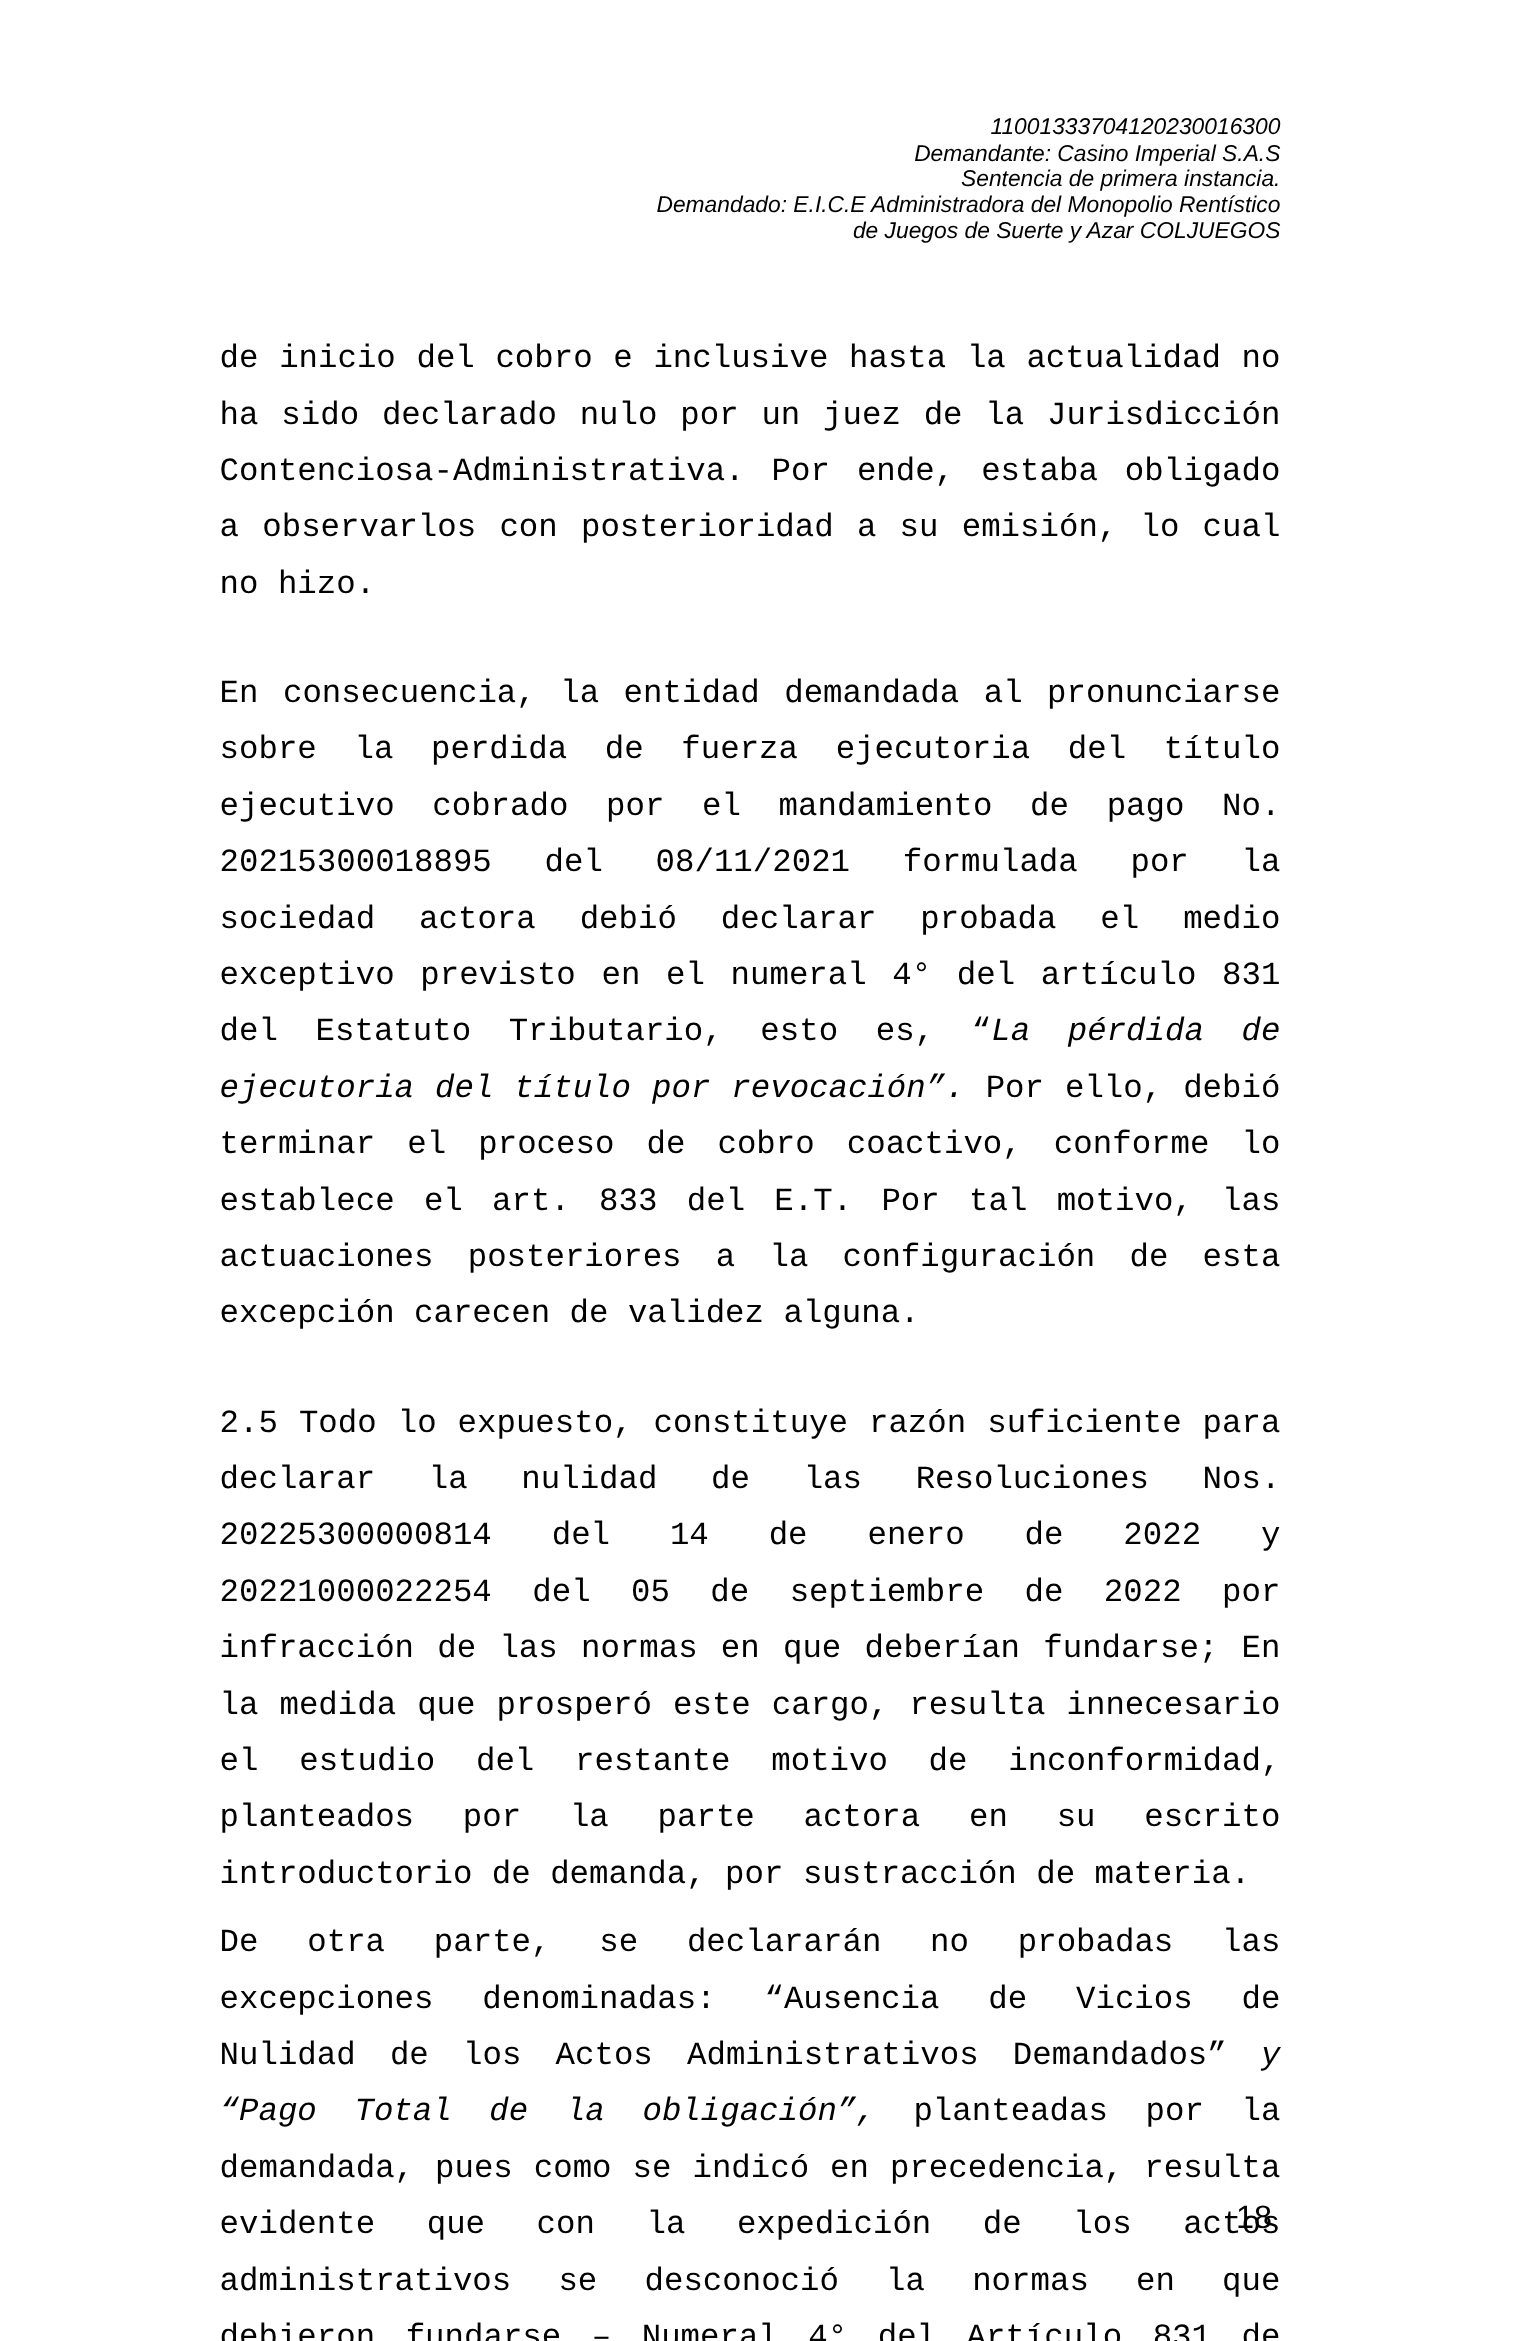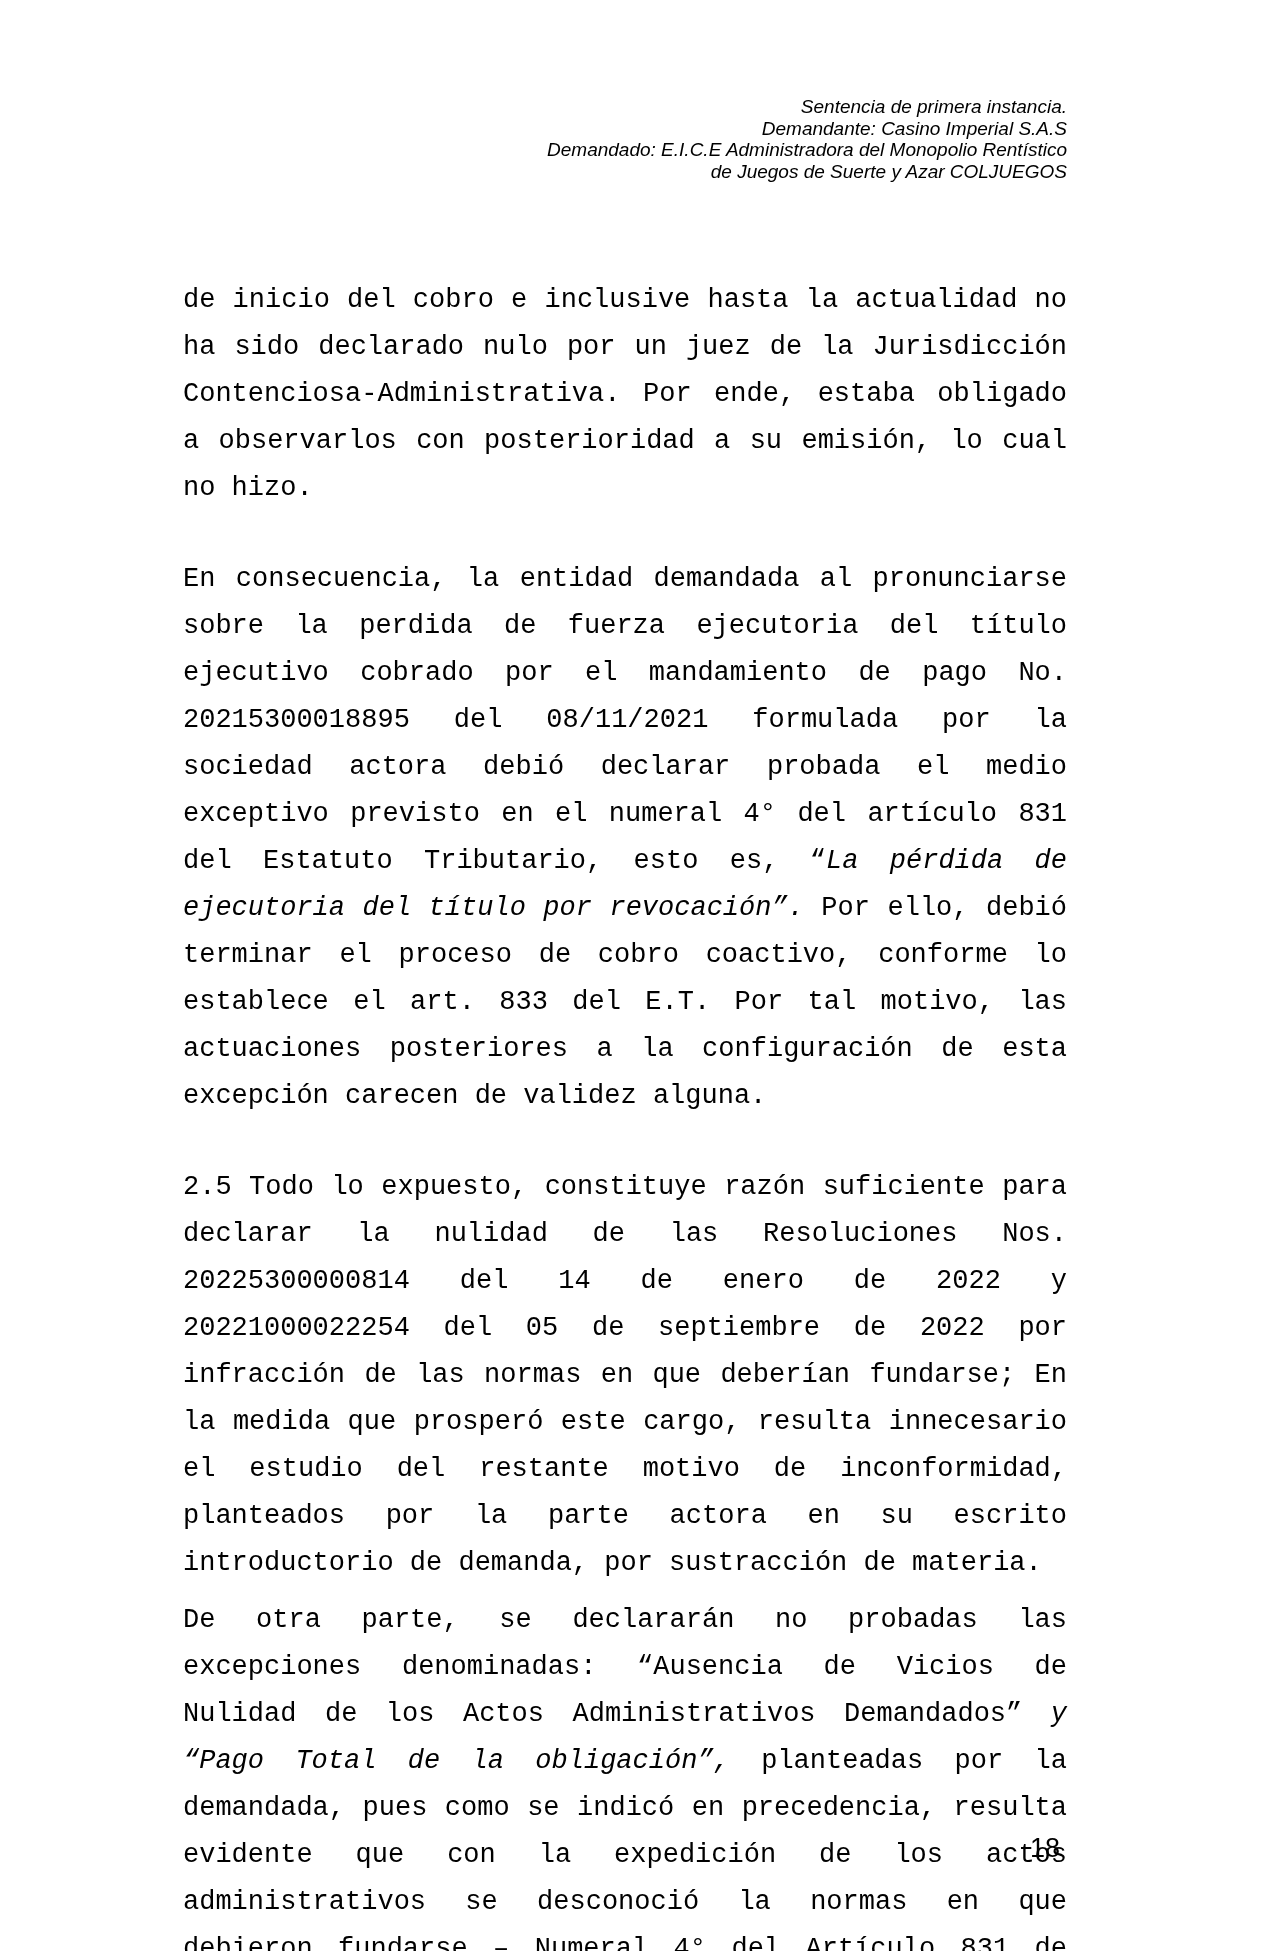--- a/index.html
+++ b/index.html
@@ -44,22 +44,23 @@
     right: 216px;
     font-size: 27px;
     line-height: 30px;
   }
 </style>
 </head>
 <body>
 
 <div class="page">
   <div class="case-header" id="header-block">
+      <div>11001333704120230016300</div>
+      <div>Demandante: Casino Imperial S.A.S</div>
       <div>Sentencia de primera instancia.</div>
-      <div>Demandante: Casino Imperial S.A.S</div>
       <div>Demandado: E.I.C.E Administradora del Monopolio Rentístico</div>
       <div>de Juegos de Suerte y Azar COLJUEGOS</div>
     </div>
   <div class="doc-body" id="body-block">
       <p><span class="seg">de inicio del cobro e inclusive hasta la actualidad no ha sido declarado nulo por un juez de la Jurisdicción Contenciosa-Administrativa.  Por ende, estaba obligado a observarlos con posterioridad a su emisión, lo cual no hizo.</span></p>
       <p><span class="seg">En consecuencia, la entidad demandada al pronunciarse sobre la perdida de fuerza ejecutoria del título ejecutivo cobrado por el mandamiento de pago No. 20215300018895 del 08/11/2021 formulada por la sociedad actora  debió declarar probada el medio exceptivo previsto en el numeral 4° del artículo 831 del Estatuto Tributario, esto es, “</span><span class="seg italic">La pérdida de ejecutoria del título por revocación”.</span><span class="seg">  Por ello, debió terminar el proceso de cobro coactivo, conforme lo establece el art. 833 del E.T. Por tal motivo, las actuaciones posteriores a la configuración de esta excepción carecen de validez alguna.</span></p>
       <p><span class="seg">2.5 Todo lo expuesto, constituye razón suficiente para declarar la nulidad de las Resoluciones Nos. 20225300000814 del 14 de enero de 2022 y 20221000022254 del 05 de septiembre de 2022 por infracción de las normas en que deberían fundarse; En la medida que prosperó este cargo, resulta innecesario el estudio del restante motivo de inconformidad, planteados por la parte actora en su escrito introductorio de demanda, por sustracción de materia.</span></p>
       <p><span class="seg">De otra parte, se declararán no probadas las excepciones denominadas: “Ausencia de Vicios de Nulidad de los Actos Administrativos Demandados” </span><span class="seg italic">y “Pago Total de la obligación”,</span><span class="seg"> planteadas por la demandada, pues como se indicó en precedencia, resulta evidente que con la expedición de los actos administrativos se desconoció la normas en que debieron fundarse – Numeral 4° del Artículo 831 de Estatuto Tributario-.</span></p>
     </div>
   <div class="page-number">18</div>

